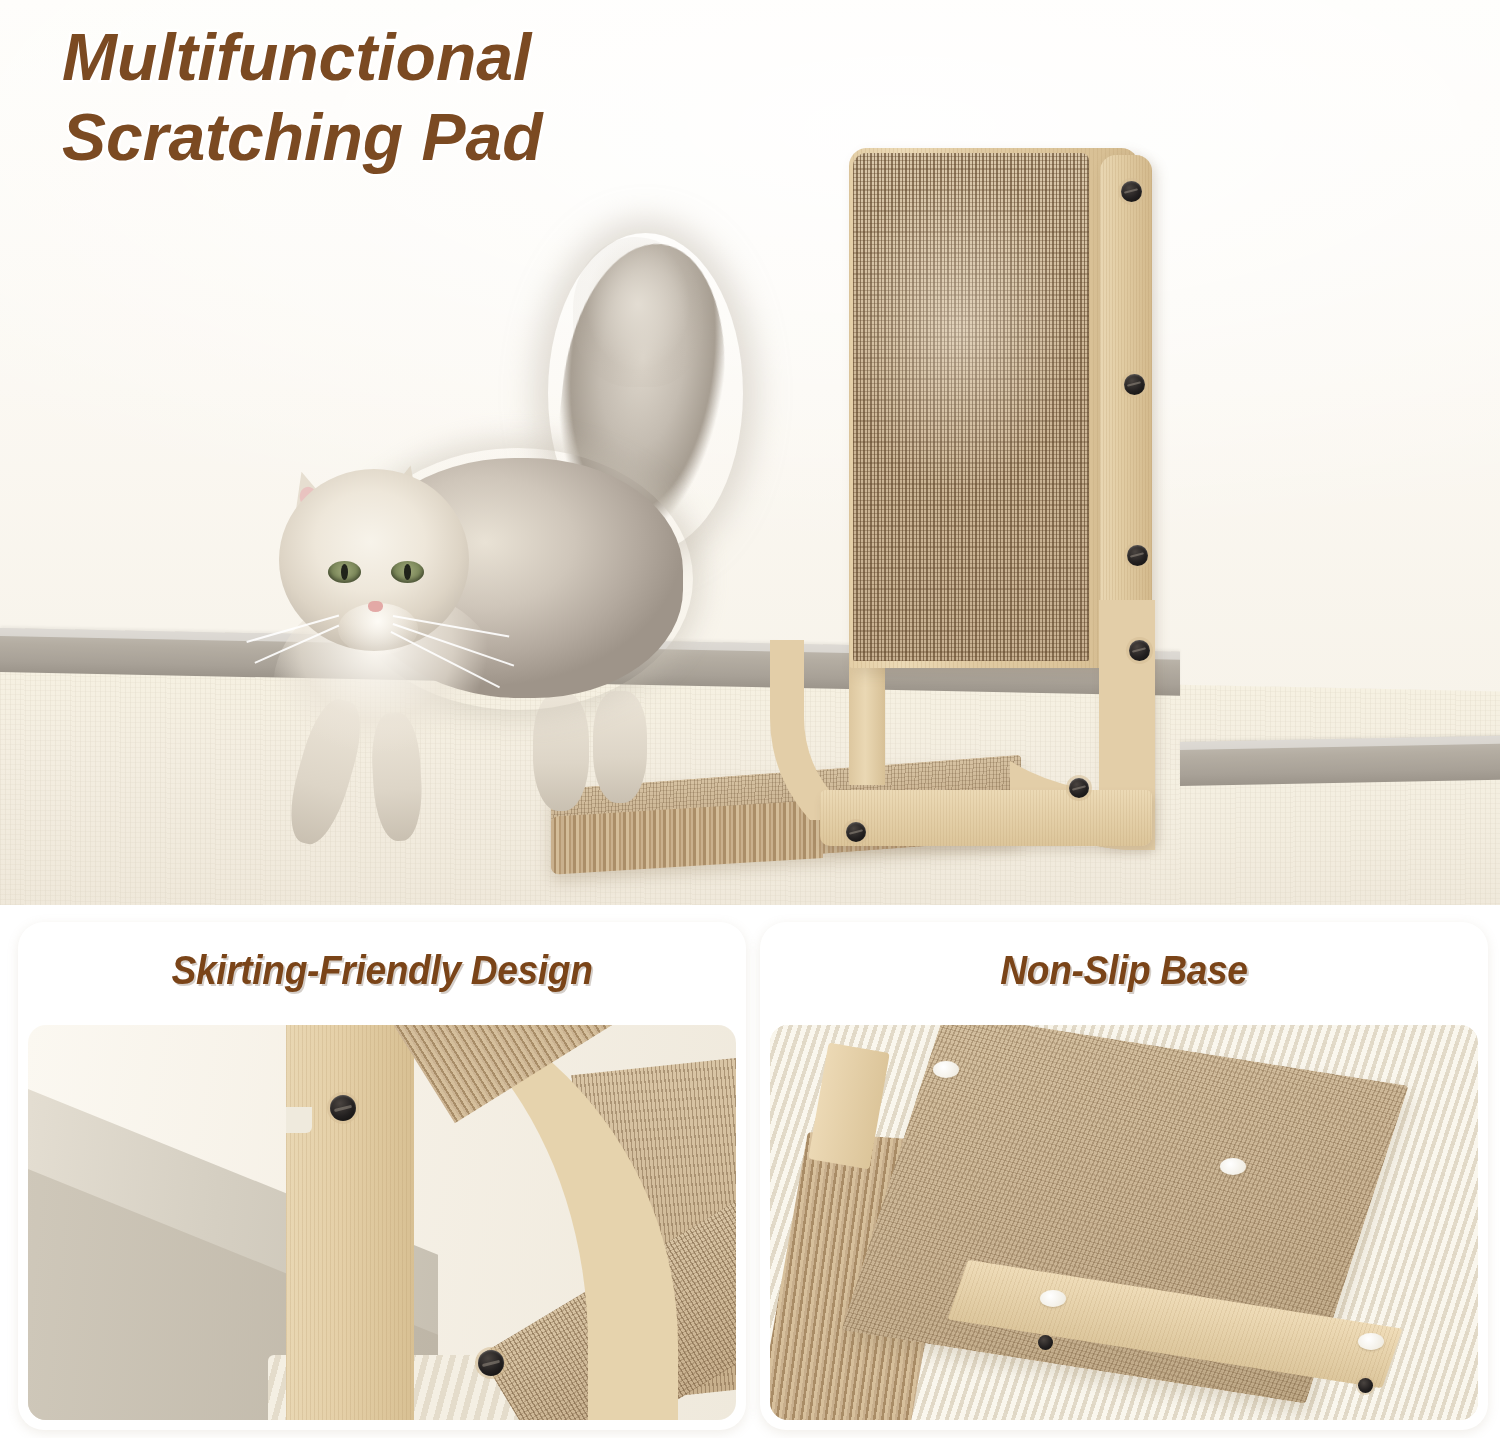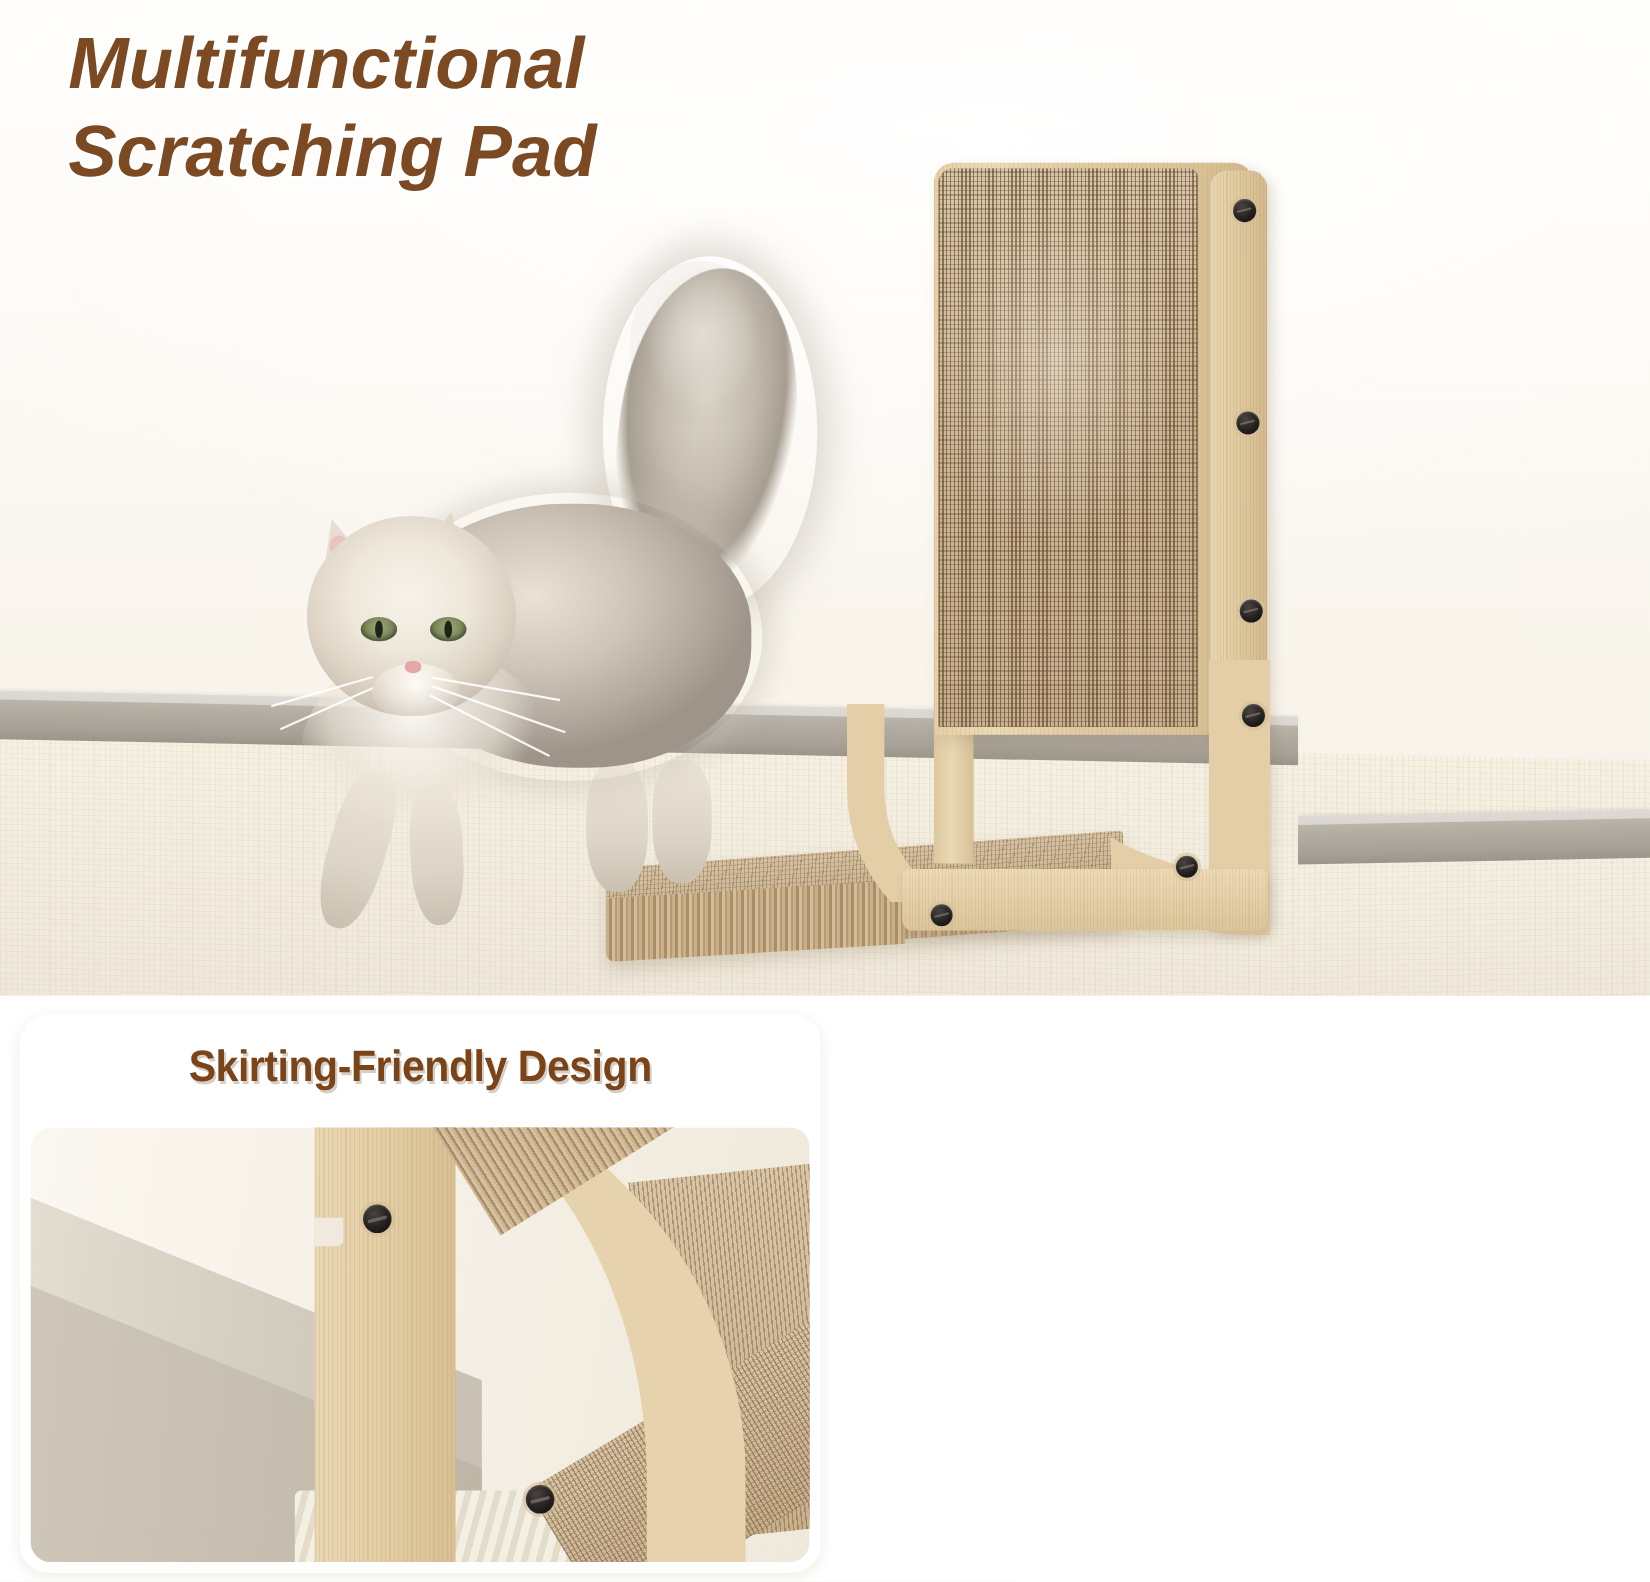--- a/index.html
+++ b/index.html
@@ -144,21 +144,21 @@
   .cat .tailfur{position:absolute;left:305px;top:-10px;width:195px;height:320px;border-radius:55%;
         box-shadow:0 0 30px 14px rgba(200,192,180,.5);}
   .cat .leg{position:absolute;border-radius:40% 40% 45% 45%;
         background:linear-gradient(180deg,#ece5d8 0%,#ddd5c7 60%,#c9c0b1 100%);}
   .cat .leg.fl{left:56px;top:455px;width:52px;height:148px;transform:rotate(16deg);}
   .cat .leg.fr{left:130px;top:470px;width:48px;height:128px;transform:rotate(-3deg);}
   .cat .leg.bl{left:290px;top:450px;width:56px;height:118px;}
   .cat .leg.br{left:350px;top:448px;width:54px;height:112px;}
 
   
-  .cards{position:absolute;left:0;top:905px;width:1500px;height:533px;}
+  .cards{position:absolute;left:0;top:905px;width:1500px;height:533px;font-style:italic;}
   .card{position:absolute;top:17px;width:728px;height:508px;background:#ffffff;
         border-radius:26px;overflow:hidden;box-shadow:0 3px 12px rgba(160,140,110,.16);}
   .card.left{left:18px;}
   .card.right{left:760px;}
   .card-title{position:absolute;left:0;top:26px;width:100%;text-align:center;
         font-size:40px;font-weight:800;letter-spacing:-0.4px;
         color:#7a4418;text-shadow:2px 2px 0 rgba(60,30,8,.22);
         font-family:"Liberation Sans", sans-serif;transform:scaleX(.93);}
   .card-photo{position:absolute;left:10px;top:103px;width:708px;height:395px;border-radius:18px;overflow:hidden;}
 
@@ -337,14 +337,32 @@
         <div class="lp-wood">
           <div class="g"></div>
         </div>
         <div class="lp-notch"></div>
         <div class="lp-card1"></div>
         <div class="screw" style="left:302px;top:70px;width:26px;height:26px;"></div>
         <div class="screw" style="left:450px;top:325px;width:26px;height:26px;"></div>
       </div>
     </div>
 
+    <div class="card right">
+      <div class="card-title">Non-Slip Base</div>
+      <div class="card-photo">
+        <div class="rp-rug"></div>
+        <div class="rp-flute"></div>
+        <div class="rp-sidewood"></div>
+        <div class="rp-base"></div>
+        <div class="rp-woodedge">
+          <div class="g"></div>
+        </div>
+        <div class="rp-foot" style="left:163px;top:36px;"></div>
+        <div class="rp-foot" style="left:450px;top:133px;"></div>
+        <div class="rp-foot" style="left:270px;top:265px;"></div>
+        <div class="rp-foot" style="left:588px;top:308px;"></div>
+        <div class="rp-screw" style="left:268px;top:310px;"></div>
+        <div class="rp-screw" style="left:588px;top:353px;"></div>
+      </div>
+    </div>
   </div>
 </div>
 
 </body></html>

